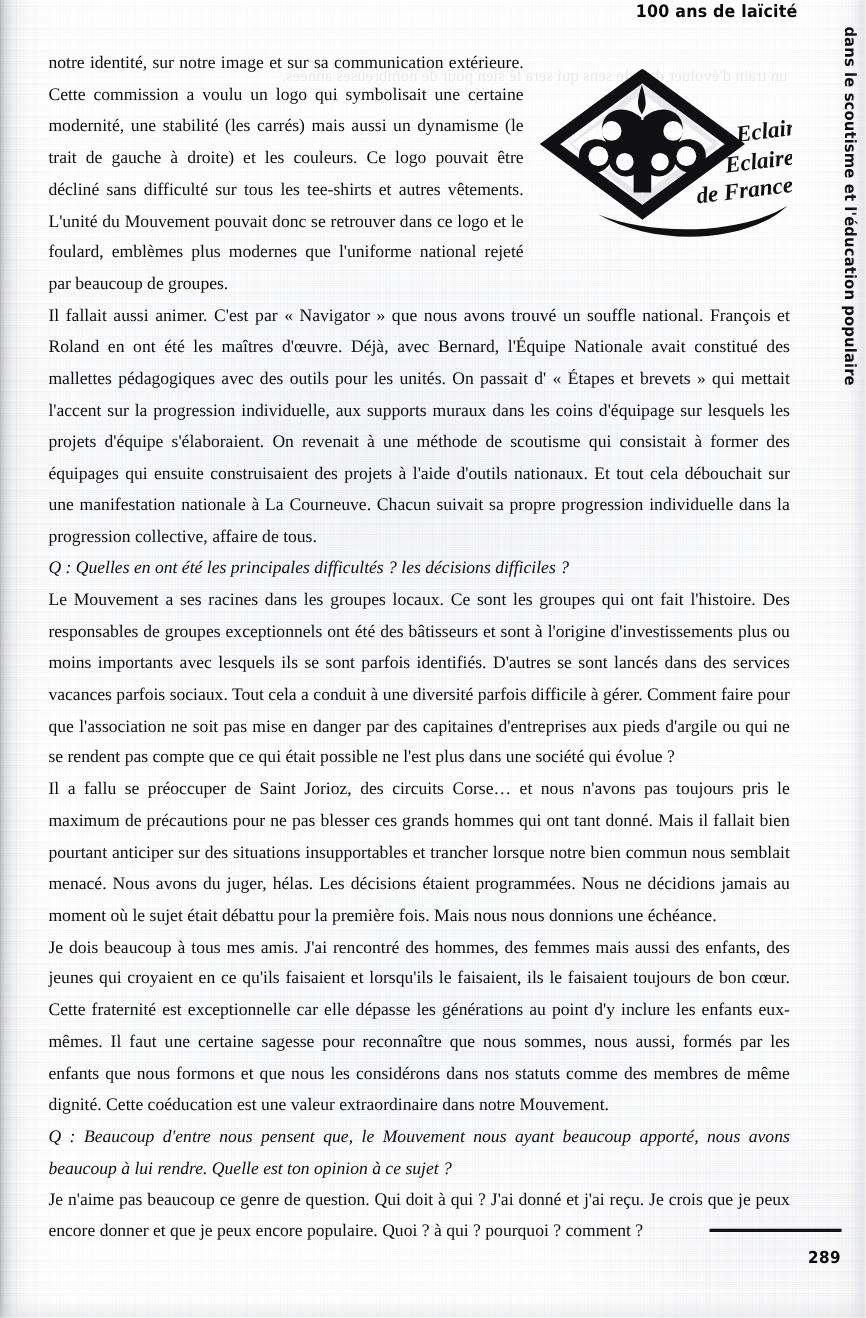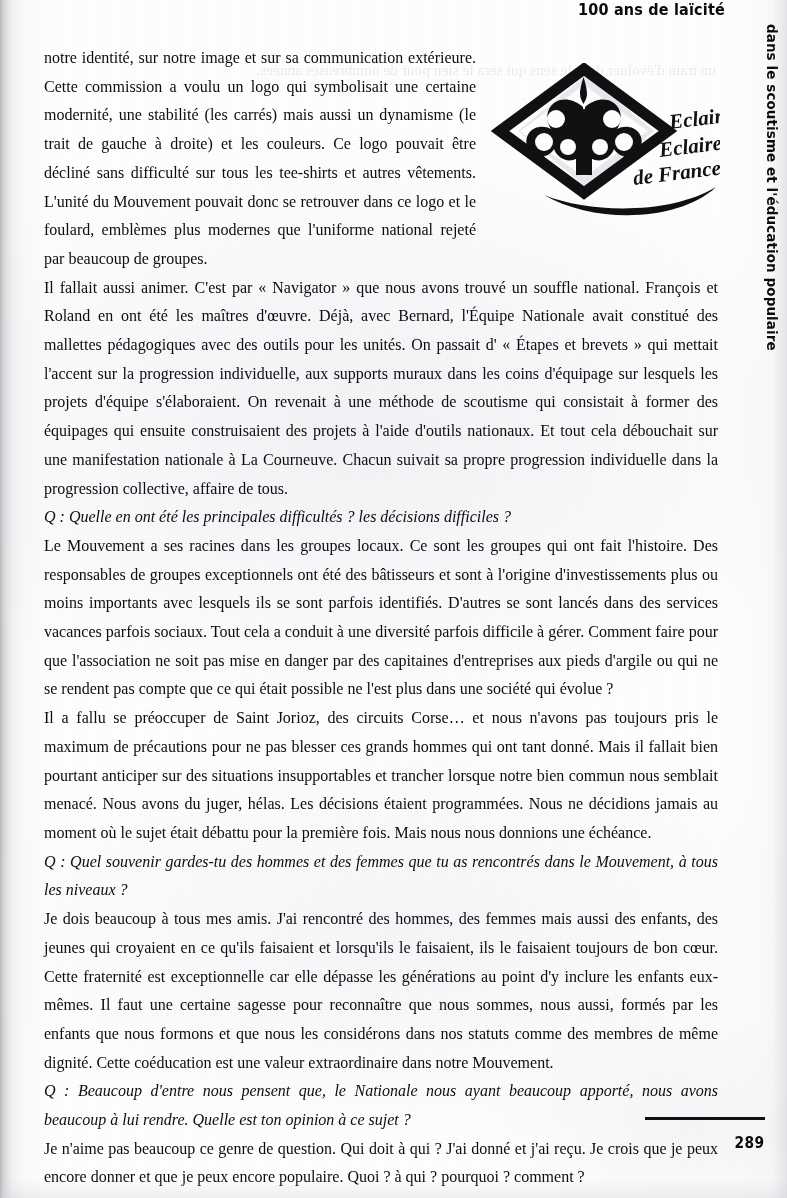--- a/index.html
+++ b/index.html
@@ -172,26 +172,25 @@
   <div id="hdr-title">100 ans de laïcité</div>
 
   <div id="side-title">
     <span>dans le scoutisme et l'éducation populaire</span>
   </div>
 
   <div id="col">
     <div class="logo-float"></div>
     <p>notre identité, sur notre image et sur sa communication extérieure. Cette commission a voulu un logo qui symbolisait une certaine modernité, une stabilité (les carrés) mais aussi un dynamisme (le trait de gauche à droite) et les couleurs. Ce logo pouvait être décliné sans difficulté sur tous les tee-shirts et autres vêtements. L'unité du Mouvement pouvait donc se retrouver dans ce logo et le foulard, emblèmes plus modernes que l'uniforme national rejeté par beaucoup de groupes.</p>
     <p>Il fallait aussi animer. C'est par « Navigator » que nous avons trouvé un souffle national. François et Roland en ont été les maîtres d'œuvre. Déjà, avec Bernard, l'Équipe Nationale avait constitué des mallettes pédagogiques avec des outils pour les unités. On passait d' « Étapes et brevets » qui mettait l'accent sur la progression individuelle, aux supports muraux dans les coins d'équipage sur lesquels les projets d'équipe s'élaboraient. On revenait à une méthode de scoutisme qui consistait à former des équipages qui ensuite construisaient des projets à l'aide d'outils nationaux. Et tout cela débouchait sur une manifestation nationale à La Courneuve. Chacun suivait sa propre progression individuelle dans la progression collective, affaire de tous.</p>
-    <p class="q">Q : Quelle en ont été les principales difficultés ? les décisions difficiles ?</p>
+    <p class="q">Q : Quelles en ont été les principales difficultés ? les décisions difficiles ?</p>
     <p>Le Mouvement a ses racines dans les groupes locaux. Ce sont les groupes qui ont fait l'histoire. Des responsables de groupes exceptionnels ont été des bâtisseurs et sont à l'origine d'investissements plus ou moins importants avec lesquels ils se sont parfois identifiés. D'autres se sont lancés dans des services vacances parfois sociaux. Tout cela a conduit à une diversité parfois difficile à gérer. Comment faire pour que l'association ne soit pas mise en danger par des capitaines d'entreprises aux pieds d'argile ou qui ne se rendent pas compte que ce qui était possible ne l'est plus dans une société qui évolue ?</p>
     <p>Il a fallu se préoccuper de Saint Jorioz, des circuits Corse… et nous n'avons pas toujours pris le maximum de précautions pour ne pas blesser ces grands hommes qui ont tant donné. Mais il fallait bien pourtant anticiper sur des situations insupportables et trancher lorsque notre bien commun nous semblait menacé. Nous avons du juger, hélas. Les décisions étaient programmées. Nous ne décidions jamais au moment où le sujet était débattu pour la première fois. Mais nous nous donnions une échéance.</p>
-    <p class="q">Q : Quel souvenir gardes-tu des hommes et des femmes que tu as rencontrés dans le Mouvement, à tous les niveaux ?</p>
     <p>Je dois beaucoup à tous mes amis. J'ai rencontré des hommes, des femmes mais aussi des enfants, des jeunes qui croyaient en ce qu'ils faisaient et lorsqu'ils le faisaient, ils le faisaient toujours de bon cœur. Cette fraternité est exceptionnelle car elle dépasse les générations au point d'y inclure les enfants eux-mêmes. Il faut une certaine sagesse pour reconnaître que nous sommes, nous aussi, formés par les enfants que nous formons et que nous les considérons dans nos statuts comme des membres de même dignité. Cette coéducation est une valeur extraordinaire dans notre Mouvement.</p>
-    <p class="q">Q : Beaucoup d'entre nous pensent que, le Nationale nous ayant beaucoup apporté, nous avons beaucoup à lui rendre. Quelle est ton opinion à ce sujet ?</p>
+    <p class="q">Q : Beaucoup d'entre nous pensent que, le Mouvement nous ayant beaucoup apporté, nous avons beaucoup à lui rendre. Quelle est ton opinion à ce sujet ?</p>
     <p>Je n'aime pas beaucoup ce genre de question. Qui doit à qui ? J'ai donné et j'ai reçu. Je crois que je peux encore donner et que je peux encore populaire. Quoi ? à qui ? pourquoi ? comment ?</p>
   </div>
 
   <div id="logo">
     <svg width="236" height="156" viewBox="0 0 236 156" xmlns="http://www.w3.org/2000/svg">
 
       <g opacity="0.30">
         <polygon points="102,12 170,68 102,124 34,68" fill="#b9b7c6"></polygon>
       </g>
 

